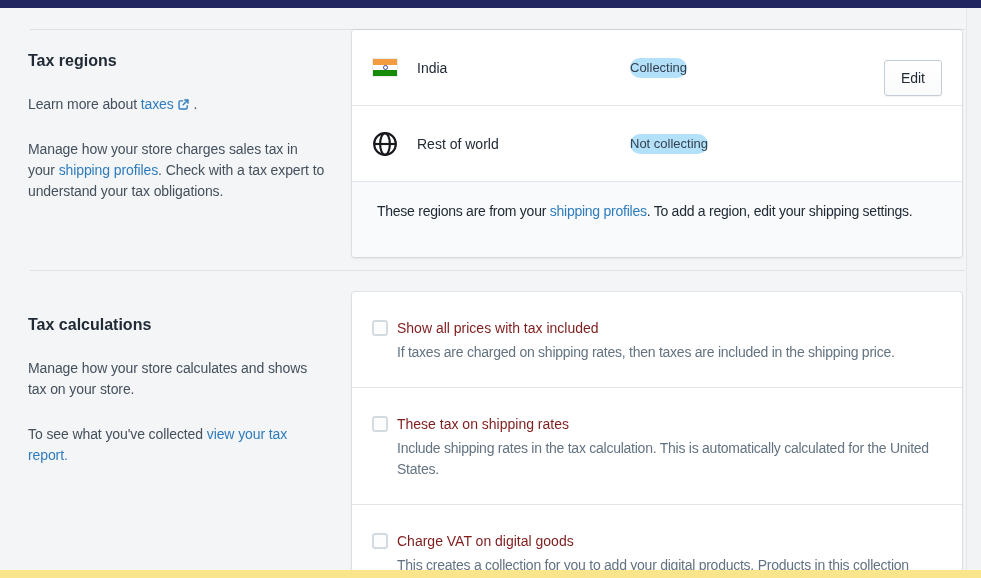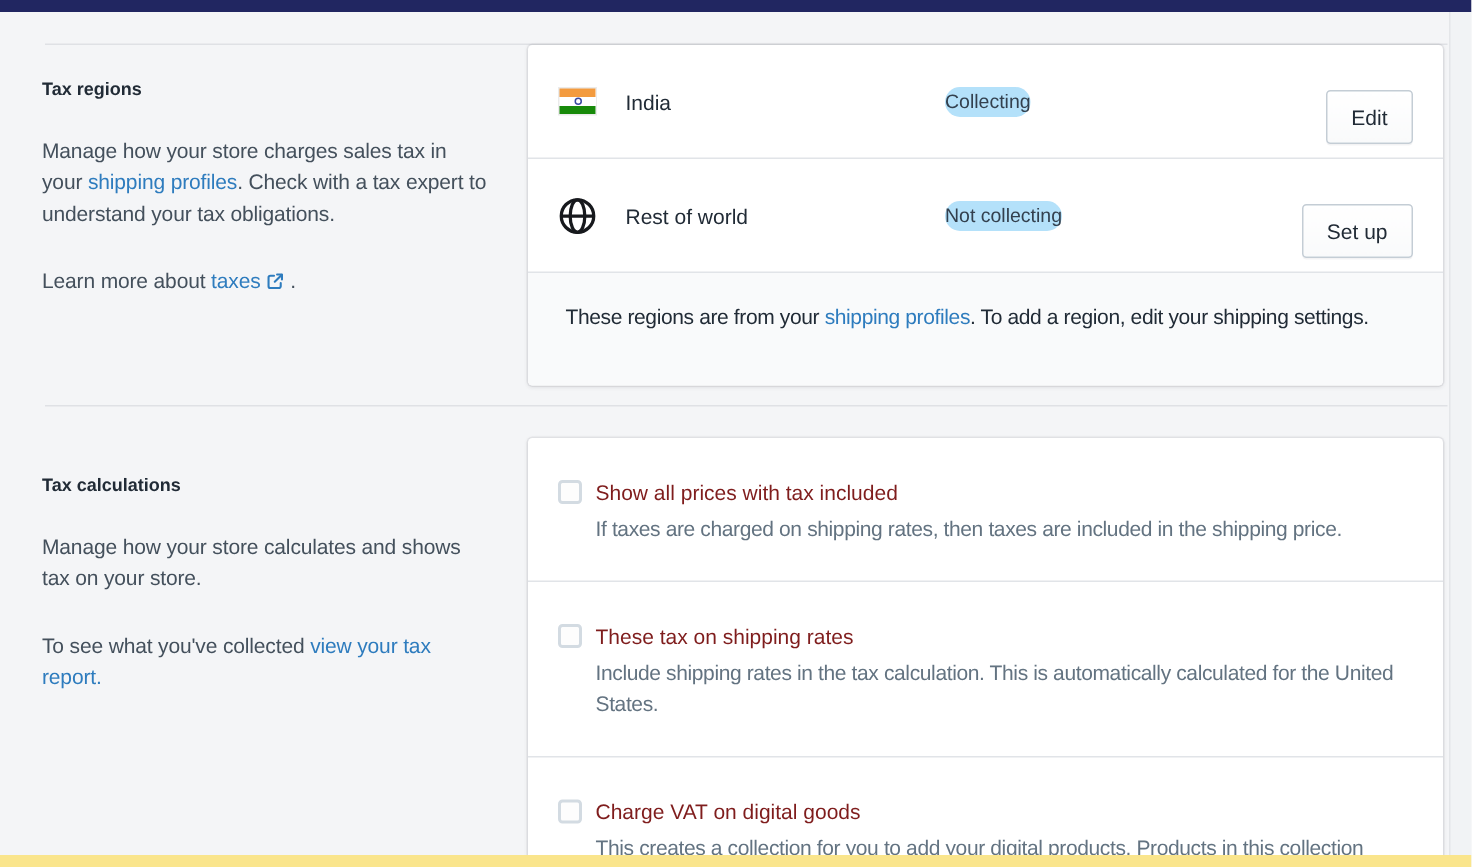--- a/index.html
+++ b/index.html
@@ -11,21 +11,21 @@
     cursor: default;
   }
   .topbar { position: absolute; top: 0; left: 0; width: 981px; height: 8px; background: #212661; z-index: 12; }
   .bottombar { position: absolute; top: 570px; left: 0; width: 981px; height: 8px; background: #fae58c; z-index: 12; }
   .hr { position: absolute; left: 30px; width: 935px; height: 1px; background: #dfe1e5; }
   .hr1 { top: 29px; } .hr2 { top: 270px; }
   .gutter { position: absolute; top: 8px; left: 966px; width: 15px; height: 562px; background: #f1f3f5; border-left: 1px solid #e4e6e9; }
 
   .leftcol { position: absolute; left: 28px; width: 298px; }
   .sec1 { top: 52px; } .sec2 { top: 316px; }
-  .leftcol h2 { font-size: 12px; font-weight: 700; color: #212b36; margin: 0 0 24px; }
+  .leftcol h2 { font-size: 16px; font-weight: 700; color: #212b36; margin: 0 0 24px; }
   .leftcol p { font-size: 14px; line-height: 21px; color: #44505c; margin: 0 0 24px; letter-spacing: -0.1px; }
   a.link { color: #2e7cbe; text-decoration: none; cursor: pointer; }
 
   .card {
     position: absolute; left: 352px; width: 610px; background: #fff; border-radius: 3px;
     box-shadow: 0 0 0 1px rgba(63,63,68,.07), 0 1px 3px rgba(63,63,68,.15);
   }
   .card1 { top: 30px; height: 227px; }
   .card2 { top: 292px; height: 286px; }
 
@@ -67,26 +67,26 @@
 
 <div class="screen">
 
   <div class="topbar"></div>
   <div class="hr hr1"></div>
   <div class="hr hr2"></div>
   <div class="gutter"></div>
 
   <div class="leftcol sec1">
     <h2>Tax regions</h2>
-    <p><span>Manage how your store charges sales tax in your </span><a class="link">shipping profiles</a><span>. Check with a tax expert to understand your tax obligations.</span></p>
     <p><span>Learn more about </span><a class="link"><span>taxes</span><span class="ext-icon"><svg width="13" height="13" viewBox="0 0 16 16" fill="none" stroke="#2e7cbe" stroke-width="1.7" stroke-linecap="round" stroke-linejoin="round">
               <path d="M7 3.5H4A1.5 1.5 0 0 0 2.5 5v7A1.5 1.5 0 0 0 4 13.5h7a1.5 1.5 0 0 0 1.5-1.5V9.5"></path>
               <path d="M9.5 2.5h4v4"></path>
               <path d="M13.2 2.8 7.6 8.4"></path>
             </svg></span></a><span> .</span></p>
+    <p><span>Manage how your store charges sales tax in your </span><a class="link">shipping profiles</a><span>. Check with a tax expert to understand your tax obligations.</span></p>
   </div>
 
   <div class="card card1">
     <div class="region-row">
       <span class="icon-box">
         <span class="flag">
             <span class="chakra"></span>
           </span>
       </span>
       <span class="r-name">India</span>
@@ -96,21 +96,20 @@
     <div class="region-row">
       <span class="icon-box">
         <svg width="26" height="26" viewBox="0 0 24 24" fill="none" stroke="#17191d" stroke-width="2">
             <circle cx="12" cy="12" r="10"></circle>
             <ellipse cx="12" cy="12" rx="4.5" ry="10"></ellipse>
             <path d="M2 12h20"></path>
           </svg>
       </span>
       <span class="r-name">Rest of world</span>
       <span class="badge">Not collecting</span>
-      <button class="btn">Set up</button>
     </div>
     <div class="card-footer"><span>These regions are from your </span><a class="link">shipping profiles</a><span>. To add a region, edit your shipping settings.</span></div>
   </div>
 
   <div class="leftcol sec2">
     <h2>Tax calculations</h2>
     <p>Manage how your store calculates and shows tax on your store.</p>
     <p><span>To see what you've collected </span><a class="link">view your tax report.</a></p>
   </div>
 

